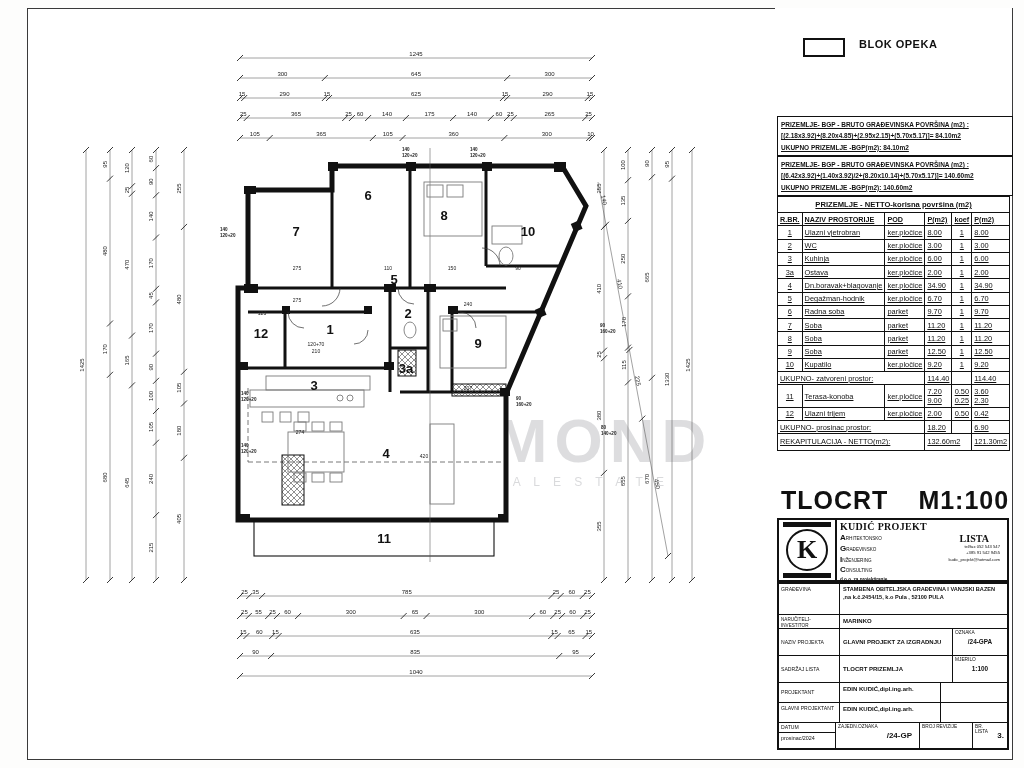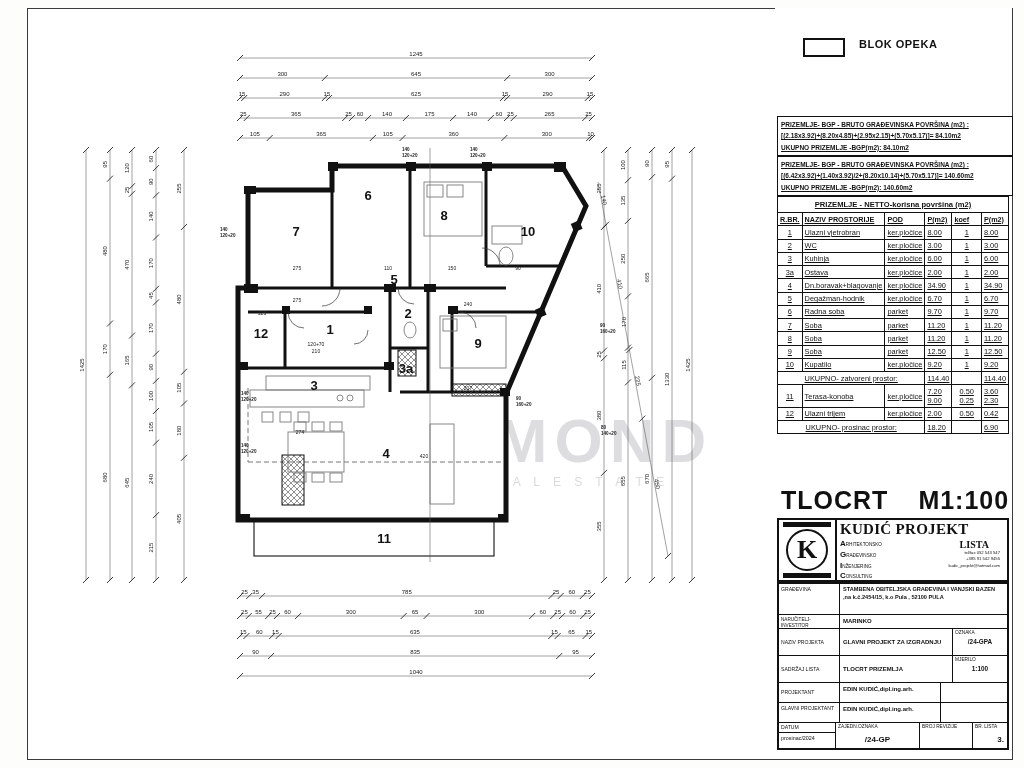--- a/index.html
+++ b/index.html
@@ -21,33 +21,33 @@
        font-size:6.5px;font-weight:bold;line-height:1.75;}
   .bgp div{text-decoration:underline;white-space:nowrap;overflow:hidden;}
   #bgp1{top:108px;} #bgp2{top:148px;}
 
   .areas-wrap{position:absolute;left:2px;top:188px;width:232px;text-decoration:underline;}
   table.areas{width:100%;border-collapse:collapse;border:1.6px solid #111;font-size:7.4px;}
   table.areas td,table.areas th{border:1px solid #111;padding:1.5px 2px;line-height:1.25;}
   table.areas .ttl{font-weight:bold;text-align:center;font-size:7.6px;padding:3px 2px;}
   table.areas th{text-align:left;font-size:7.2px;}
   td.c{text-align:center;} td.r{text-align:left;white-space:pre-line;}
-  tr.sub td{font-weight:normal;} tr.sub td.lab{text-align:center;}
+  tr.sub td{font-weight:normal;} tr.sub td.lab{}
   tr.recap td{font-size:7.4px;padding:3px 2px;}
 
   .tl-title{position:absolute;left:6px;top:478px;font-size:25px;font-weight:bold;display:flex;gap:30px;letter-spacing:1px;}
 
   .stamp{position:absolute;left:2px;top:510px;width:228px;height:60px;border:2px solid #111;display:flex;background:#fff;}
   .logo{width:56px;border-right:2px solid #111;position:relative;background:#fff;}
   .logo .bar{position:absolute;left:4px;right:4px;height:5px;background:#111;}
   .logo .circ{position:absolute;left:7px;top:9px;width:38px;height:38px;border:2px solid #111;border-radius:50%;
               display:flex;align-items:center;justify-content:center;}
   .logo .k{font-family:"Liberation Serif",serif;font-weight:bold;font-size:26px;}
   .stamp-right{flex:1;padding:1px 3px;}
-  .company{font-family:"Liberation Serif",serif;font-weight:bold;font-size:15px;letter-spacing:.3px;white-space:nowrap;}
+  .company{font-family:"Liberation Serif",serif;font-weight:bold;font-size:10px;letter-spacing:.3px;white-space:nowrap;}
   .stamp-cols{display:flex;justify-content:space-between;margin-top:1px;}
   .agic div{font-size:4.6px;line-height:1.35;white-space:nowrap;}
   .agic b{font-size:8px;}
   .stamp-note{font-size:4.2px;font-weight:bold;margin-top:1px;line-height:1.2;}
   .citycol{text-align:center;padding-right:4px;}
   .city{font-family:"Liberation Serif",serif;font-weight:bold;font-size:10px;}
   .contact{font-size:4.2px;line-height:1.5;text-align:right;}
 
   .tb{position:absolute;left:2px;top:574px;width:228px;border:2px solid #111;font-size:6px;background:#fff;}
   .tb-row{display:flex;border-bottom:1.2px solid #111;}
@@ -55,21 +55,21 @@
   .tb-label{width:56px;border-right:1.6px solid #111;padding:2px 2px;font-size:5.1px;line-height:1.3;}
   .tb-val{flex:1;padding:2px 3px;font-weight:bold;font-size:6px;line-height:1.35;}
   .tb-sub{width:50px;border-left:1px solid #111;padding:1px 2px;}
   .tb-sub .sl{font-size:4.8px;} .tb-sub .sv{font-weight:bold;font-size:6.4px;text-align:center;margin-top:3px;}
   .sigbox{width:66px;border-left:1px solid #111;}
   .r1{height:30px;} .r2{height:13px;} .r3{height:26px;} .r4{height:26px;} .r5{height:19px;} .r6{height:19px;} .r7{height:25px;}
   .centv{display:flex;align-items:center;}
   .f-label{display:flex;flex-direction:column;}
   .f-label .dl{border-bottom:1px solid #111;padding:1px 2px;font-size:5.1px;}
   .f-label .dv{padding:2px 2px;font-size:5.4px;}
-  .fcol{border-left:1px solid #111;display:flex;flex-direction:column;}
+  .fcol{border-left:1px solid #111;display:flex;flex-direction:row;}
   .fcol .fl{font-size:4.8px;padding:1px 2px;}
   .fcol .fv{font-weight:bold;font-size:8px;text-align:center;flex:1;display:flex;align-items:center;justify-content:center;}
 
   
   .wall-ext{fill:#fff;stroke:#111;stroke-width:5;}
   .wall-int{fill:none;stroke:#111;stroke-width:3;}
   .thin{stroke:#111;stroke-width:1.1;fill:none;}
   .arc{stroke:#333;stroke-width:.7;fill:none;}
   .dashedl{stroke:#555;stroke-width:.8;stroke-dasharray:5 3;fill:none;}
   .furn{stroke:#7a7a7a;stroke-width:.9;fill:none;}
@@ -600,20 +600,25 @@
               <td class="r">2.00</td>
               <td class="c">0.50</td>
               <td class="r">0.42</td>
             </tr>
             <tr class="sub">
               <td colspan="3" class="lab">UKUPNO- prosinac prostor:</td>
               <td class="r">18.20</td>
               <td></td>
               <td class="r">6.90</td>
             </tr>
+            <tr class="recap">
+              <td colspan="3" class="lab">REKAPITULACIJA - NETTO(m2):</td>
+              <td colspan="2" class="r">132.60m2</td>
+              <td class="r">121.30m2</td>
+            </tr>
           </tbody>
       </table>
     </div>
 
     <div class="tl-title">
       <span>TLOCRT</span>
       <span>M1:100</span>
     </div>
 
     <div class="stamp">

